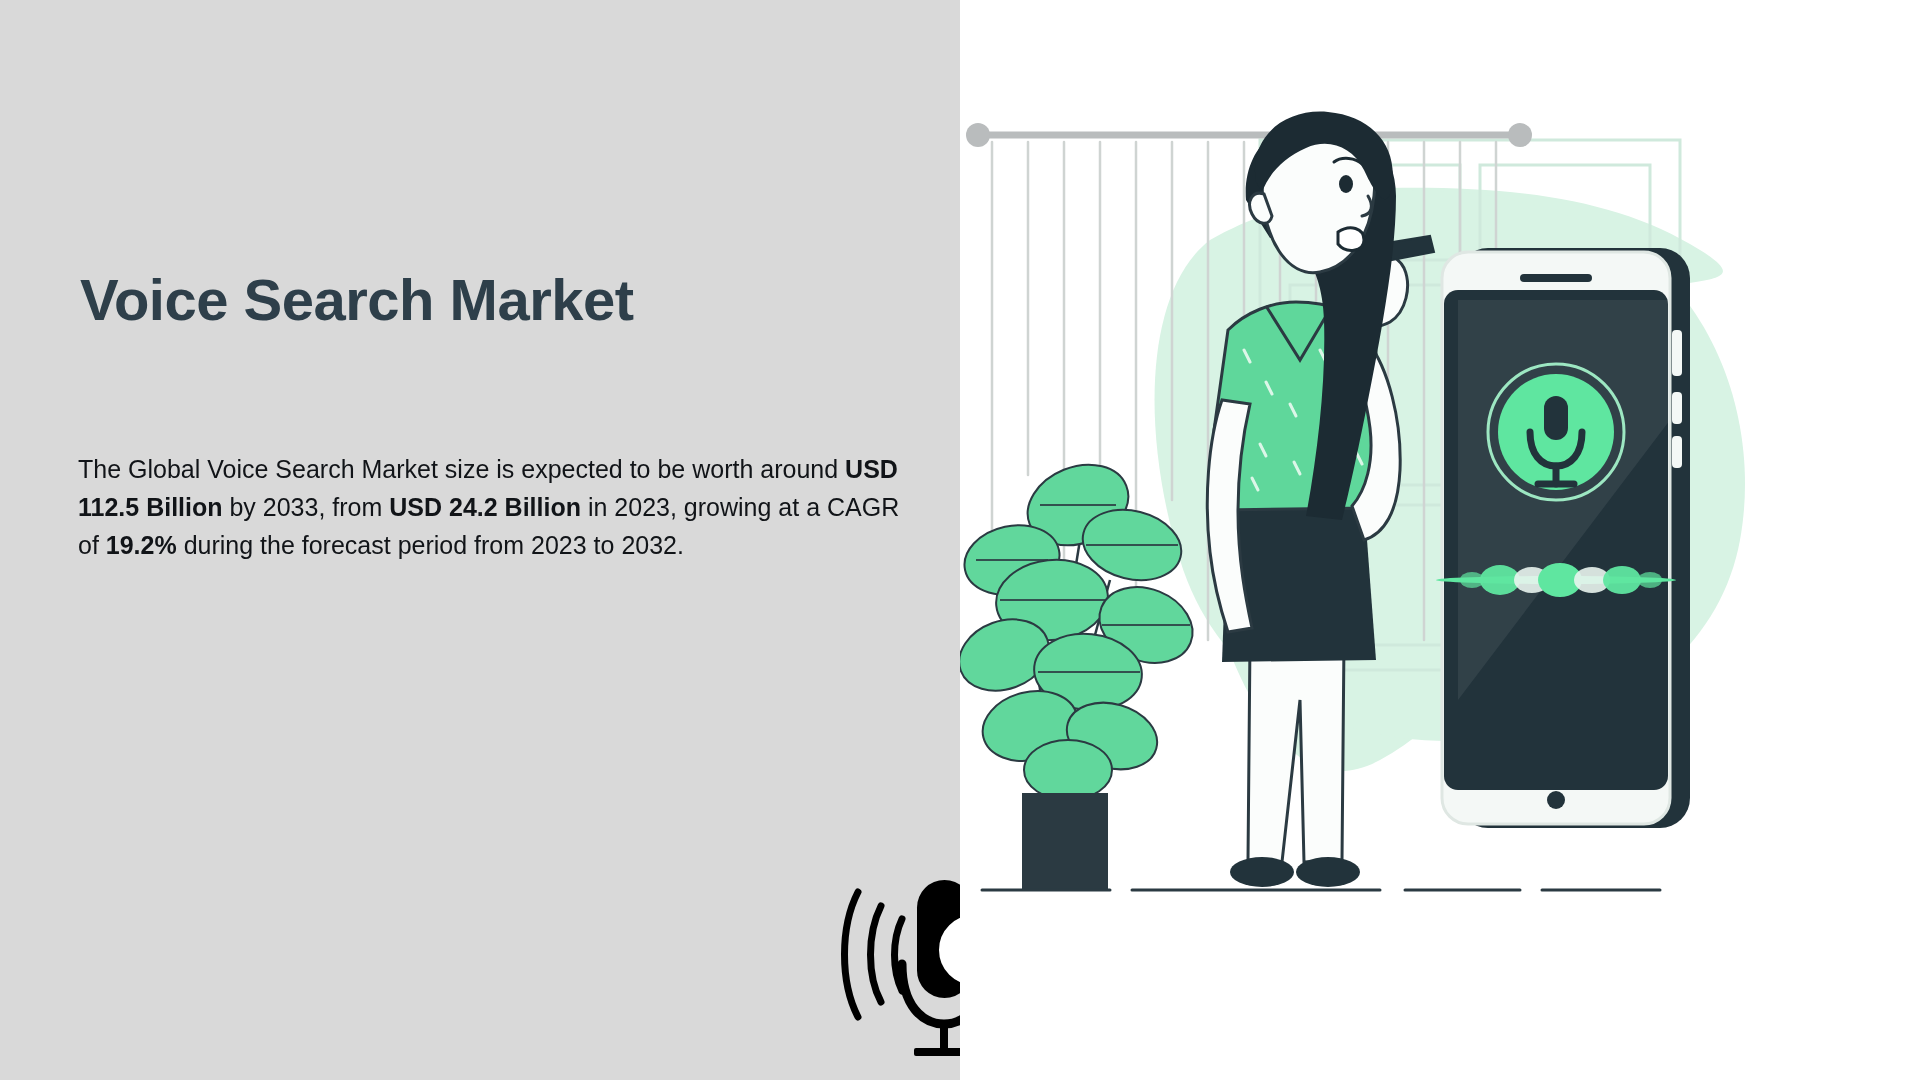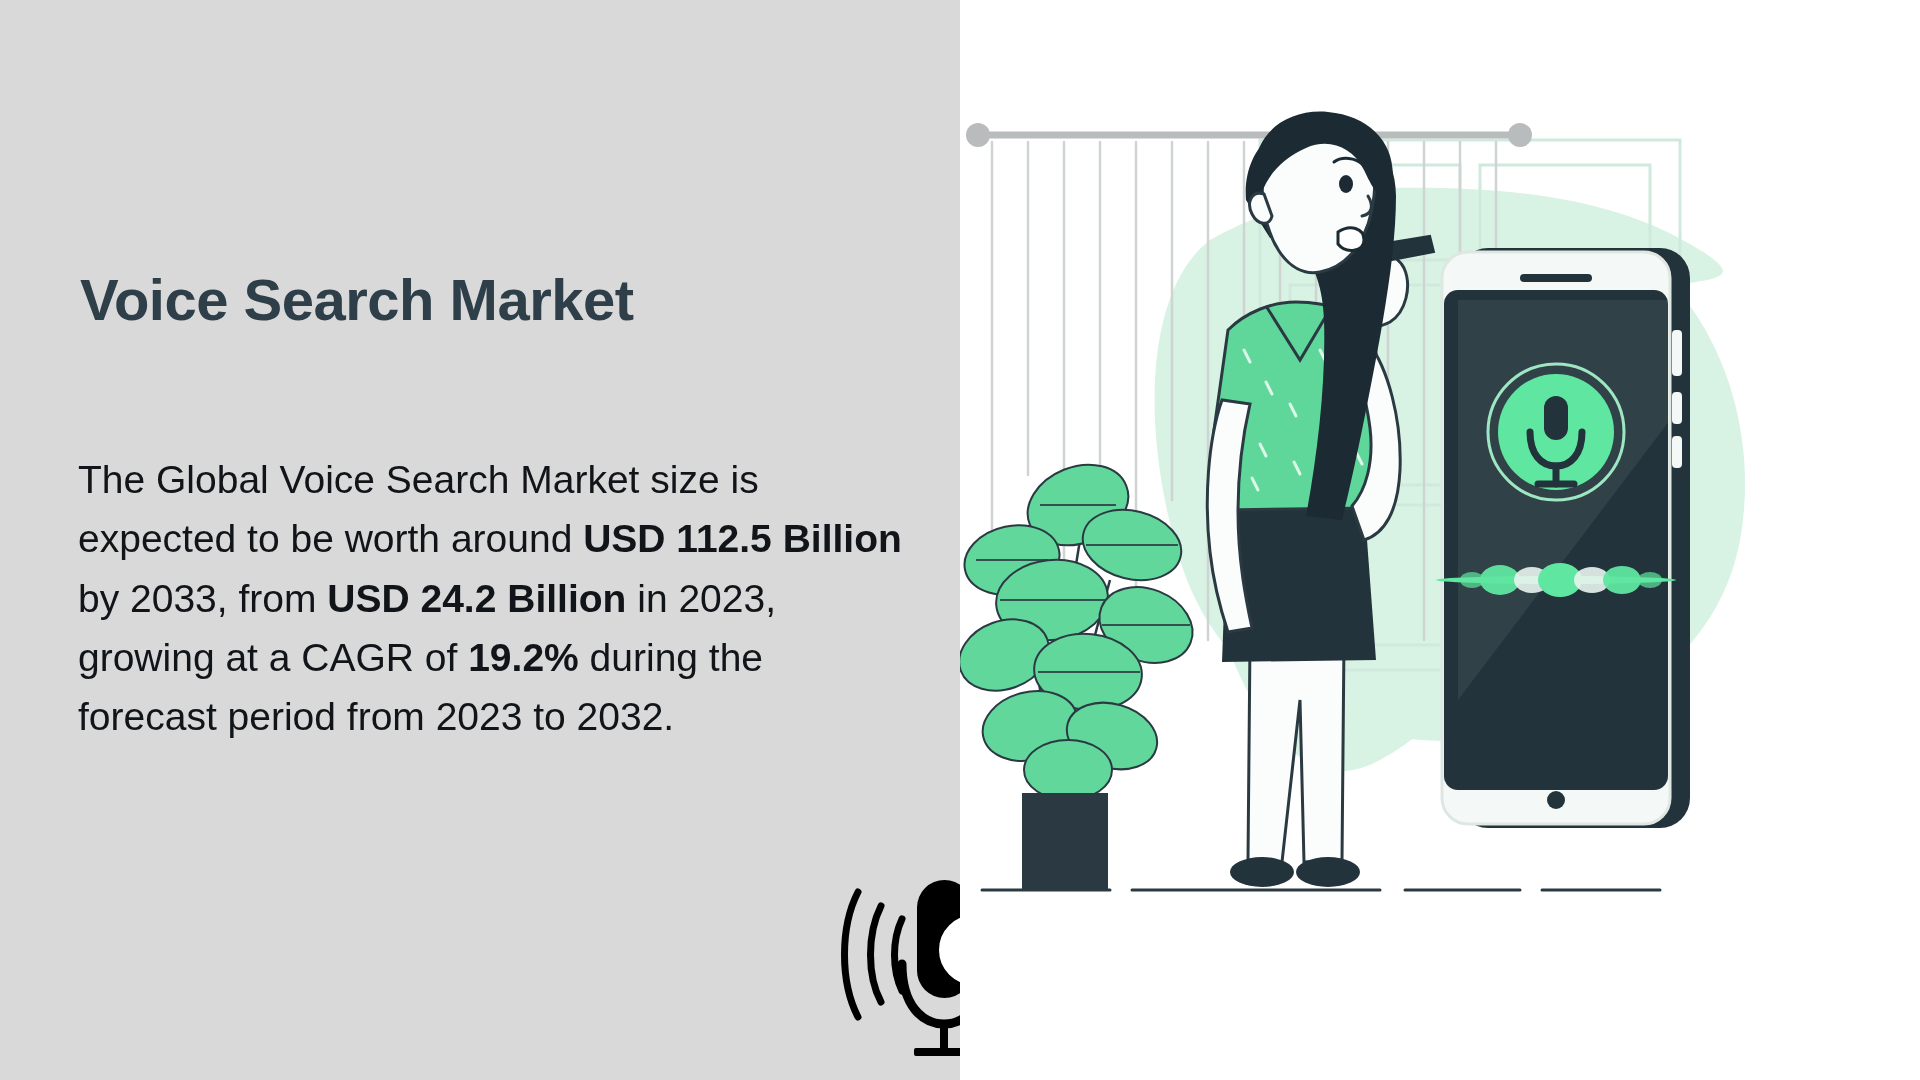--- a/index.html
+++ b/index.html
@@ -35,21 +35,21 @@
     color: #2e3f4a;
     line-height: 1.1;
     margin: 0;
     white-space: nowrap;
   }
   .body-copy {
     position: absolute;
     left: 78px;
     top: 450px;
     width: 830px;
-    font-size: 39px;
+    font-size: 25px;
     line-height: 1.52;
     color: #111418;
     font-weight: 400;
   }
   .body-copy b { font-weight: 700; }
 
   
   .logo {
     position: absolute;
     left: 838px;

